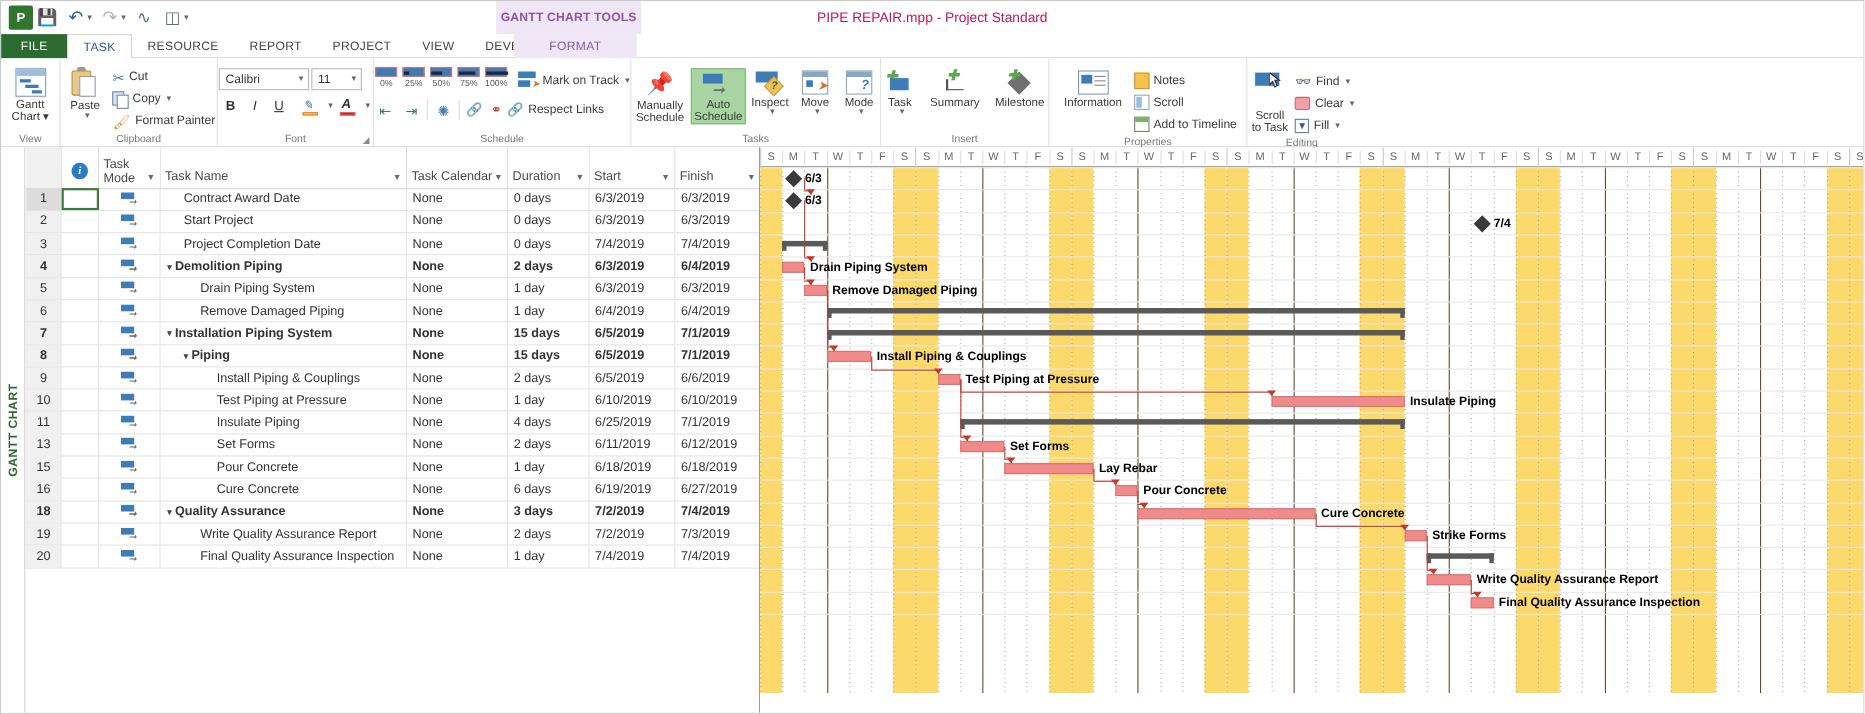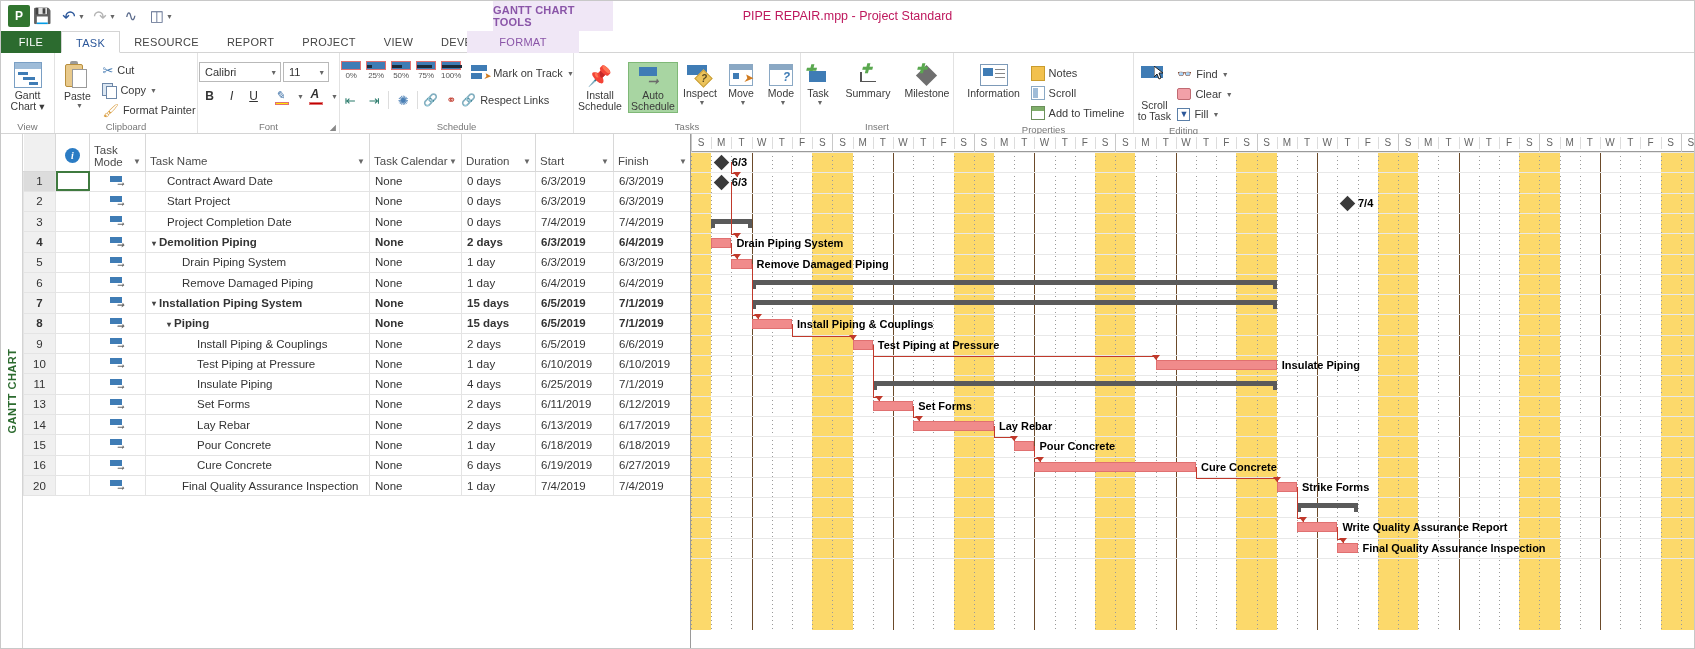--- a/index.html
+++ b/index.html
@@ -18,21 +18,21 @@
              color:#fff; font-size:12px; font-weight:bold; display:flex; align-items:center;
              justify-content:center; font-family:"Liberation Sans", sans-serif; }
   .qat-ico { width:26px; height:24px; display:flex; align-items:center; justify-content:center;
              color:#5b6b8c; font-size:15px; }
   .qat-ico.save { color:#7a4f9e; }
   .qat-ico.undo, .qat-ico.redo { color:#2b579a; font-size:16px; }
   .qat-ico.dis { color:#b4b4b4; }
   .qat-caret { font-size:7px; color:#666; margin-left:-4px; margin-right:2px; }
 
   .gantt-tools-tab {
-    position:absolute; left:492px; top:0; width:120px; height:30px;
+    position:absolute; left:450px; top:0; width:132px; height:30px;
     background:#f0e7f6; color:#8a55a8; font-size:11px; font-weight:bold;
     display:flex; align-items:center; justify-content:center; letter-spacing:.2px;
   }
   .win-title {
     position:absolute; left:0; right:0; top:0; height:30px; line-height:30px;
     text-align:center; font-size:12.5px; color:#be185d; pointer-events:none;
   }
 
   
   .tabs-row { position:relative; height:22px; background:#fff; display:flex; align-items:stretch;
@@ -415,21 +415,21 @@
           </div>
         </div>
       </div>
       <div class="rgroup-label">Schedule</div>
     </div>
 
     <div class="rgroup" style="width:227px;">
       <div class="rgroup-body" style="gap:2px;padding-top:6px;justify-content:center;">
         <div class="big-btn" style="width:52px;">
           <span class="pin-ic">📌</span>
-          <div class="lbl">Install</div>
+          <div class="lbl">Manually</div>
           <div class="lbl2">Schedule</div>
         </div>
         <div class="big-btn btn-sel" style="width:50px;padding-top:3px;">
           <span class="auto-ic">
             <i class="bx"></i>
               <i class="arr">➞</i>
           </span>
           <div class="lbl">Auto</div>
           <div class="lbl2">Schedule</div>
         </div>
@@ -710,48 +710,58 @@
               <td class="id">13</td>
               <td class="ind"></td>
               <td class="mode"><span class="mode-ic"><i class="b"></i><i class="a">➞</i></span></td>
               <td class="name" style="padding-left: 51px;">Set Forms</td>
               <td>None</td>
               <td>2 days</td>
               <td>6/11/2019</td>
               <td>6/12/2019</td>
             </tr>
             <tr>
-              <td class="id">14</td>
-              <td class="ind"></td>
-              <td class="mode"><span class="mode-ic"><i class="b"></i><i class="a">➞</i></span></td>
-              <td class="name" style="padding-left: 51px;">Lay Rebar</td>
-              <td>None</td>
-              <td>2 days</td>
-              <td>6/13/2019</td>
-              <td>6/17/2019</td>
-            </tr>
-            <tr>
               <td class="id">15</td>
               <td class="ind"></td>
               <td class="mode"><span class="mode-ic"><i class="b"></i><i class="a">➞</i></span></td>
               <td class="name" style="padding-left: 51px;">Pour Concrete</td>
               <td>None</td>
               <td>1 day</td>
               <td>6/18/2019</td>
               <td>6/18/2019</td>
             </tr>
             <tr>
               <td class="id">16</td>
               <td class="ind"></td>
               <td class="mode"><span class="mode-ic"><i class="b"></i><i class="a">➞</i></span></td>
               <td class="name" style="padding-left: 51px;">Cure Concrete</td>
               <td>None</td>
               <td>6 days</td>
               <td>6/19/2019</td>
               <td>6/27/2019</td>
+            </tr>
+            <tr class="summary">
+              <td class="id">18</td>
+              <td class="ind"></td>
+              <td class="mode"><span class="mode-ic"><i class="b"></i><i class="a">➞</i></span></td>
+              <td class="name" style="padding-left: 6px;"><span class="tri">▾</span><span>Quality Assurance</span></td>
+              <td>None</td>
+              <td>3 days</td>
+              <td>7/2/2019</td>
+              <td>7/4/2019</td>
+            </tr>
+            <tr>
+              <td class="id">19</td>
+              <td class="ind"></td>
+              <td class="mode"><span class="mode-ic"><i class="b"></i><i class="a">➞</i></span></td>
+              <td class="name" style="padding-left: 36px;">Write Quality Assurance Report</td>
+              <td>None</td>
+              <td>2 days</td>
+              <td>7/2/2019</td>
+              <td>7/3/2019</td>
             </tr>
             <tr>
               <td class="id">20</td>
               <td class="ind"></td>
               <td class="mode"><span class="mode-ic"><i class="b"></i><i class="a">➞</i></span></td>
               <td class="name" style="padding-left: 36px;">Final Quality Assurance Inspection</td>
               <td>None</td>
               <td>1 day</td>
               <td>7/4/2019</td>
               <td>7/4/2019</td>

